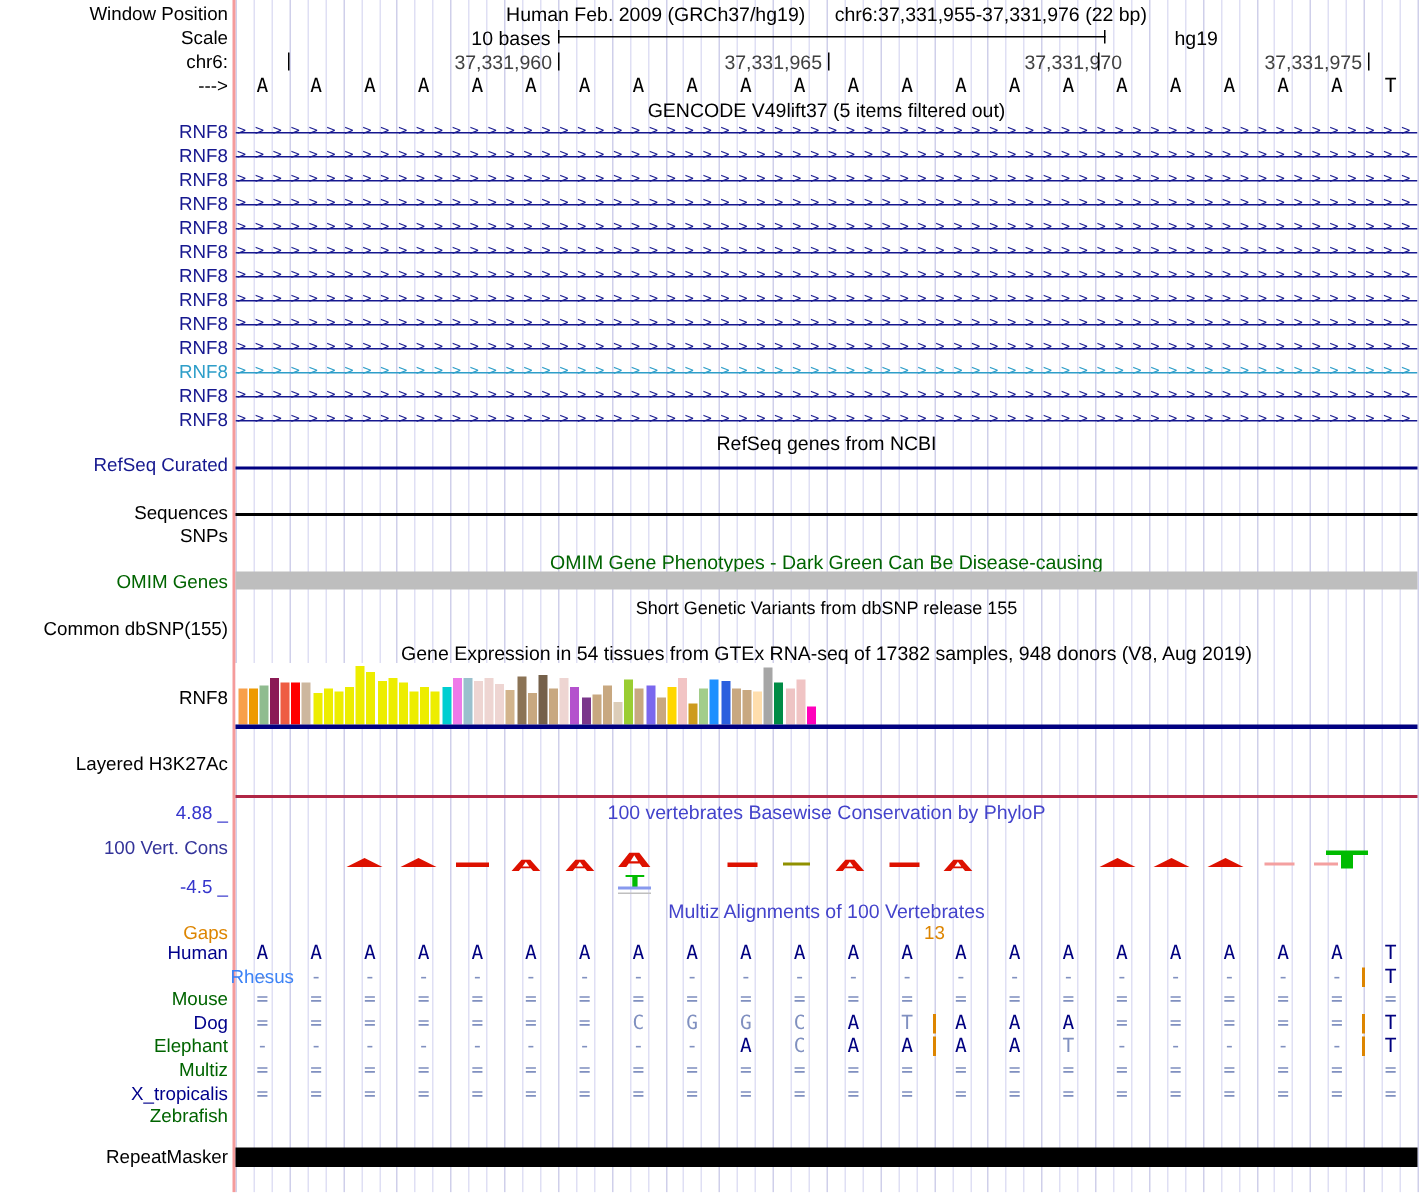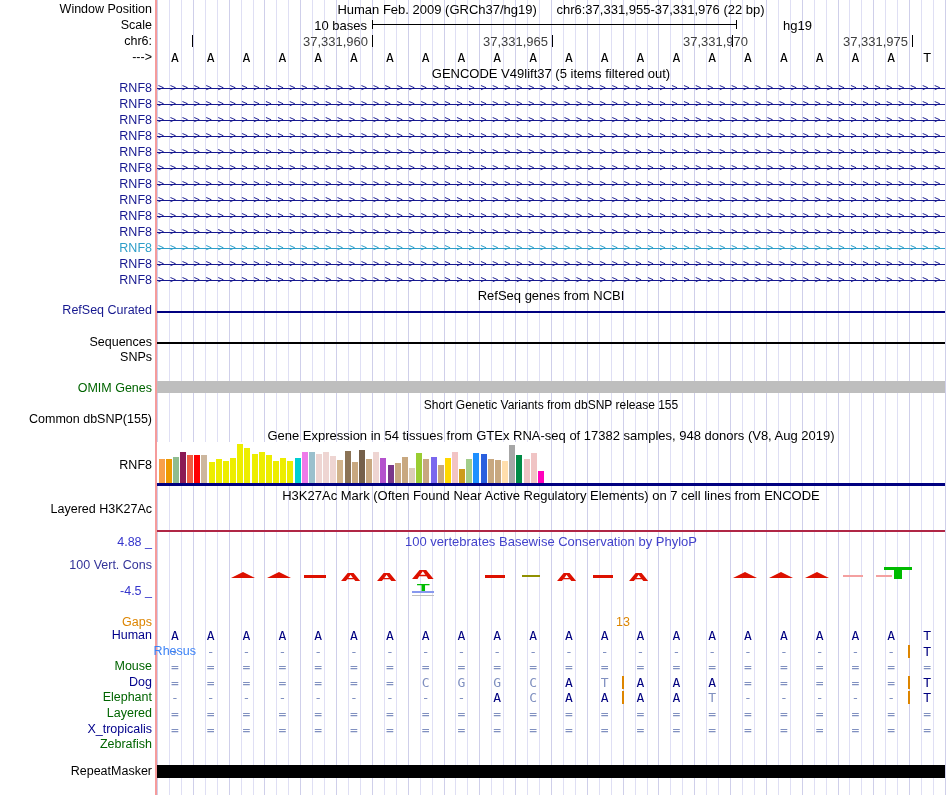--- a/index.html
+++ b/index.html
@@ -219,20 +219,21 @@
 
   <div class="ttl" style="top:289px">RefSeq genes from NCBI</div>
   <div class="lbl" style="top:304px;color:#16188F">RefSeq Curated</div>
   <div class="abs" style="left:157px;top:311px;width:788px;height:1.5px;background:#000080;"></div>
 
   <div class="lbl" style="top:336px">Sequences</div>
   <div class="abs" style="left:157px;top:342px;width:788px;height:1.5px;background:#000;"></div>
 
   <div class="lbl" style="top:351px">SNPs</div>
 
+  <div class="ttl" style="top:368px;color:#006400">OMIM Gene Phenotypes - Dark Green Can Be Disease-causing</div>
   <div class="lbl" style="top:382px;color:#006400">OMIM Genes</div>
   <div class="abs" style="left:157px;top:381px;width:788px;height:12px;background:#BEBEBE;"></div>
 
   <div class="ttl" style="top:399px;font-size:12px">Short Genetic Variants from dbSNP release 155</div>
   <div class="lbl" style="top:413px">Common dbSNP(155)</div>
 
   <div class="ttl" style="top:429px">Gene Expression in 54 tissues from GTEx RNA-seq of 17382 samples, 948 donors (V8, Aug 2019)</div>
   <div class="abs" style="left:157px;top:442px;width:391px;height:41px;background:#fff;"></div>
   <div class="lbl" style="top:459px">RNF8</div>
   <div id="gtexbars">
@@ -286,21 +287,20 @@
       <div style="position: absolute; left: 494.926px; top: 460px; width: 6px; height: 23px; background: rgb(200, 168, 128);"></div>
       <div style="position: absolute; left: 502.084px; top: 461px; width: 6px; height: 22px; background: rgb(255, 222, 173);"></div>
       <div style="position: absolute; left: 509.242px; top: 445px; width: 6px; height: 38px; background: rgb(166, 166, 166);"></div>
       <div style="position: absolute; left: 516.4px; top: 455px; width: 6px; height: 28px; background: rgb(0, 139, 69);"></div>
       <div style="position: absolute; left: 523.558px; top: 459px; width: 6px; height: 24px; background: rgb(238, 196, 196);"></div>
       <div style="position: absolute; left: 530.716px; top: 453px; width: 6px; height: 30px; background: rgb(240, 196, 196);"></div>
       <div style="position: absolute; left: 537.874px; top: 471px; width: 6px; height: 12px; background: rgb(255, 0, 187);"></div>
     </div>
   <div class="abs" style="left:157px;top:483px;width:788px;height:3px;background:#000080;"></div>
 
-  <div class="ttl" style="top:489px">H3K27Ac Mark (Often Found Near Active Regulatory Elements) on 7 cell lines from ENCODE</div>
   <div class="lbl" style="top:503px">Layered H3K27Ac</div>
   <div class="abs" style="left:157px;top:530px;width:788px;height:2px;background:#B02645;"></div>
 
   <div class="lbl" style="top:536px;color:#3535CC">4.88 _</div>
   <div class="ttl" style="top:535px;color:#4343CB">100 vertebrates Basewise Conservation by PhyloP</div>
   <div class="lbl" style="top:559px;color:#333399">100 Vert. Cons</div>
   <div class="lbl" style="top:585px;color:#3535CC">-4.5 _</div>
   <div id="phylopmarks">
       <div style="position: absolute; left: 231px; top: 572px; width: 0px; height: 0px; border-left: 12px solid transparent; border-right: 12px solid transparent; border-bottom: 6px solid rgb(221, 17, 0);"></div>
       <div style="position: absolute; left: 267px; top: 572px; width: 0px; height: 0px; border-left: 12px solid transparent; border-right: 12px solid transparent; border-bottom: 6px solid rgb(221, 17, 0);"></div>
@@ -318,20 +318,21 @@
       <div style="position: absolute; left: 623px; top: 568px; width: 32px; text-align: center;"><span style="display: inline-block; font: bold 12px / 11px &quot;DejaVu Sans Mono&quot;, monospace; color: rgb(221, 17, 0); transform: scale(2.8, 0.85);">A</span></div>
       <div style="position: absolute; left: 733px; top: 572px; width: 0px; height: 0px; border-left: 12px solid transparent; border-right: 12px solid transparent; border-bottom: 6px solid rgb(221, 17, 0);"></div>
       <div style="position: absolute; left: 769px; top: 572px; width: 0px; height: 0px; border-left: 12px solid transparent; border-right: 12px solid transparent; border-bottom: 6px solid rgb(221, 17, 0);"></div>
       <div style="position: absolute; left: 805px; top: 572px; width: 0px; height: 0px; border-left: 12px solid transparent; border-right: 12px solid transparent; border-bottom: 6px solid rgb(221, 17, 0);"></div>
       <div style="position: absolute; left: 843px; top: 575px; width: 20px; height: 2px; background: rgb(244, 160, 160);"></div>
       <div style="position: absolute; left: 876px; top: 575px; width: 16px; height: 2px; background: rgb(244, 160, 160);"></div>
       <div style="position: absolute; left: 884px; top: 567px; width: 28px; height: 2.5px; background: rgb(0, 187, 0);"></div>
       <div style="position: absolute; left: 894px; top: 569px; width: 8px; height: 10px; background: rgb(0, 187, 0);"></div>
     </div>
 
+  <div class="ttl" style="top:601px;color:#4343CB">Multiz Alignments of 100 Vertebrates</div>
   <div class="lbl" style="top:616px;color:#DD8500">Gaps</div>
   <div class="abs" style="left:623px;top:616px;transform:translateX(-50%);font-size:12.5px;color:#DD8500;height:13px;line-height:13px;">13</div>
   <div id="alnrows">
       <div class="lbl" style="top: 629px; color: rgb(0, 0, 139);">Human</div>
       <div class="tok" style="left: 174.909px; top: 629px; color: rgb(0, 0, 128);">A</div>
       <div class="tok" style="left: 210.727px; top: 629px; color: rgb(0, 0, 128);">A</div>
       <div class="tok" style="left: 246.545px; top: 629px; color: rgb(0, 0, 128);">A</div>
       <div class="tok" style="left: 282.363px; top: 629px; color: rgb(0, 0, 128);">A</div>
       <div class="tok" style="left: 318.181px; top: 629px; color: rgb(0, 0, 128);">A</div>
       <div class="tok" style="left: 353.999px; top: 629px; color: rgb(0, 0, 128);">A</div>
@@ -441,21 +442,21 @@
       <div class="tok" style="left: 676.361px; top: 691.4px; color: rgb(0, 0, 128);">A</div>
       <div class="tok" style="left: 712.179px; top: 691.4px; color: rgb(128, 144, 192);">T</div>
       <div class="tok" style="left: 747.997px; top: 691.4px; color: rgb(128, 144, 192);">-</div>
       <div class="tok" style="left: 783.815px; top: 691.4px; color: rgb(128, 144, 192);">-</div>
       <div class="tok" style="left: 819.633px; top: 691.4px; color: rgb(128, 144, 192);">-</div>
       <div class="tok" style="left: 855.451px; top: 691.4px; color: rgb(128, 144, 192);">-</div>
       <div class="tok" style="left: 891.269px; top: 691.4px; color: rgb(128, 144, 192);">-</div>
       <div class="tok" style="left: 927.087px; top: 691.4px; color: rgb(0, 0, 128);">T</div>
       <div style="position: absolute; left: 621.634px; top: 691.4px; width: 2px; height: 13px; background: rgb(221, 133, 0);"></div>
       <div style="position: absolute; left: 908.178px; top: 691.4px; width: 2px; height: 13px; background: rgb(221, 133, 0);"></div>
-      <div class="lbl" style="top: 707px; color: rgb(0, 100, 0);">Layered</div>
+      <div class="lbl" style="top: 707px; color: rgb(0, 100, 0);">Multiz</div>
       <div class="tok" style="left: 174.909px; top: 707px; color: rgb(128, 144, 192);">=</div>
       <div class="tok" style="left: 210.727px; top: 707px; color: rgb(128, 144, 192);">=</div>
       <div class="tok" style="left: 246.545px; top: 707px; color: rgb(128, 144, 192);">=</div>
       <div class="tok" style="left: 282.363px; top: 707px; color: rgb(128, 144, 192);">=</div>
       <div class="tok" style="left: 318.181px; top: 707px; color: rgb(128, 144, 192);">=</div>
       <div class="tok" style="left: 353.999px; top: 707px; color: rgb(128, 144, 192);">=</div>
       <div class="tok" style="left: 389.817px; top: 707px; color: rgb(128, 144, 192);">=</div>
       <div class="tok" style="left: 425.635px; top: 707px; color: rgb(128, 144, 192);">=</div>
       <div class="tok" style="left: 461.453px; top: 707px; color: rgb(128, 144, 192);">=</div>
       <div class="tok" style="left: 497.271px; top: 707px; color: rgb(128, 144, 192);">=</div>

